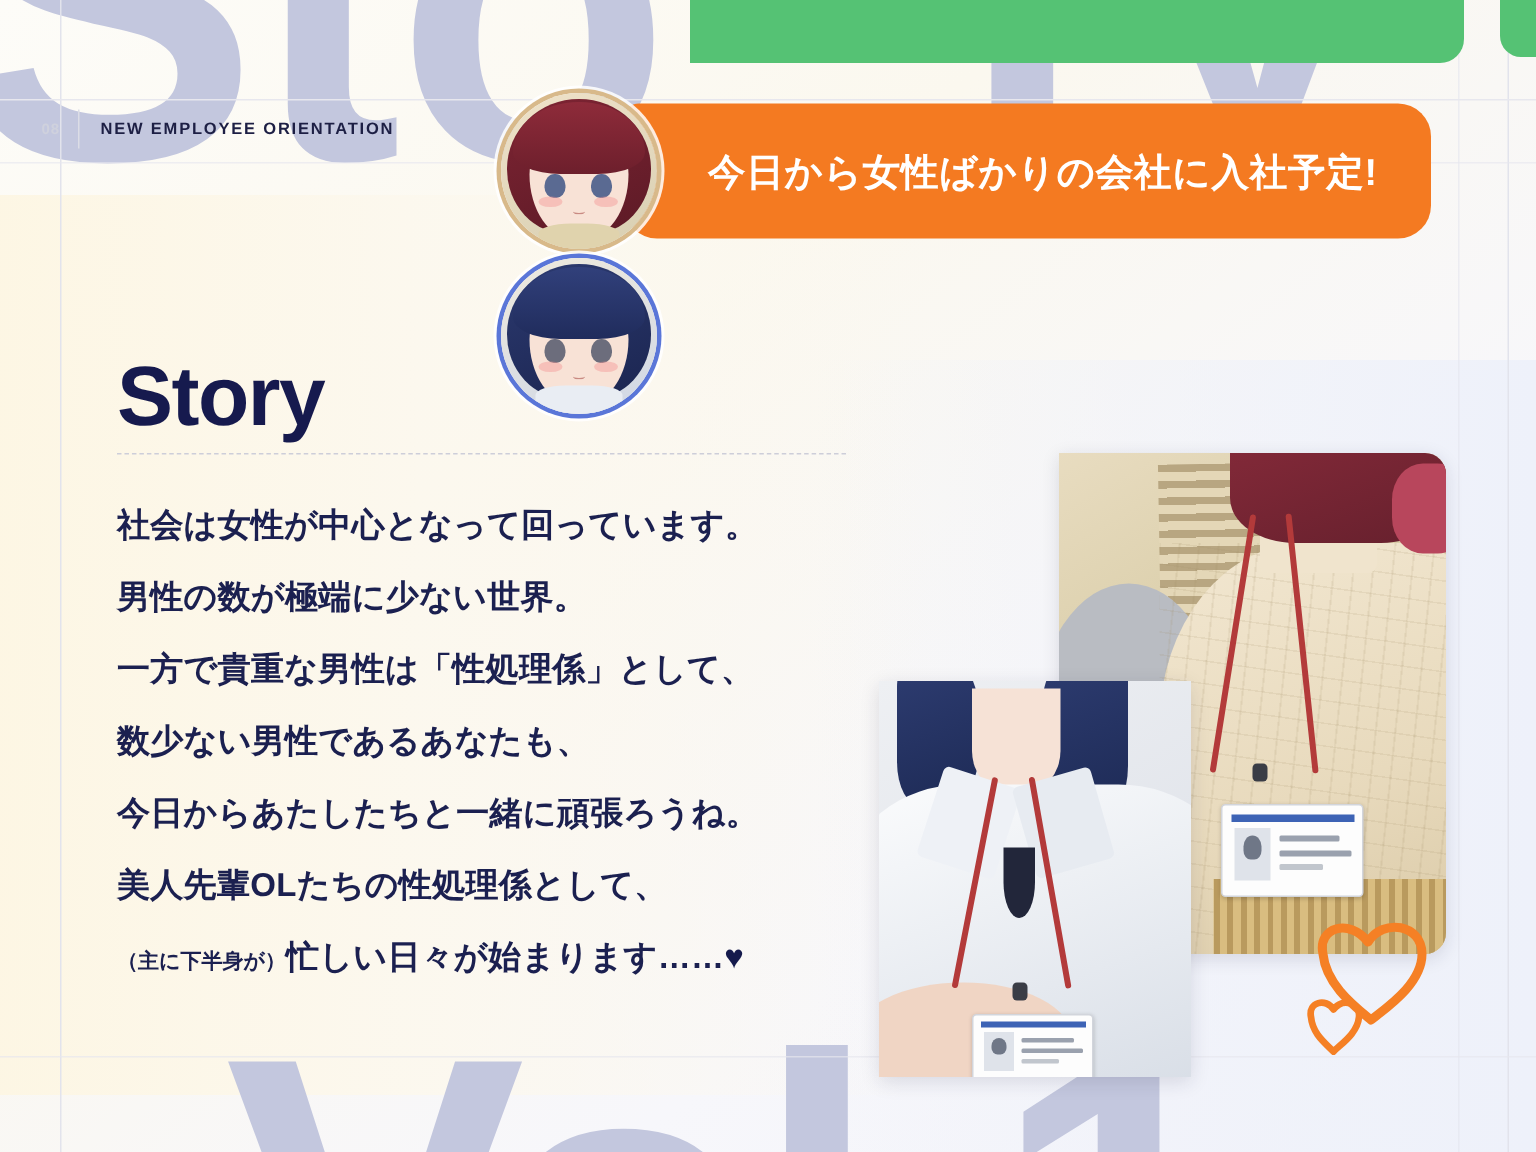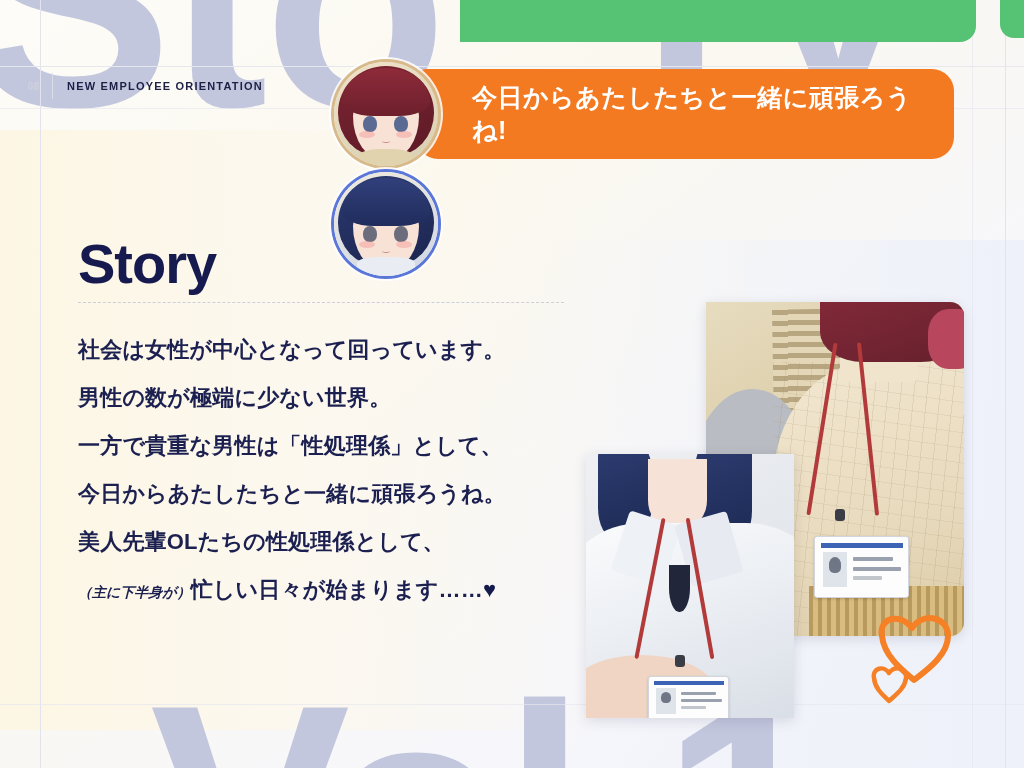--- a/index.html
+++ b/index.html
@@ -284,21 +284,21 @@
     left: 78px;
     top: 326px;
     width: 520px;
     color: #1b2050;
     font-weight: 700;
     font-size: 22px;
     line-height: 48px;
     letter-spacing: .2px;
   }
   .body-copy p { margin: 0; white-space: nowrap; }
-  .small-paren { font-size: 14px; letter-spacing: 0; font-style: italic; }
+  .small-paren { font-size: 14px; letter-spacing: 0; }
   .heart-inline { color: #151a4c; }
 
   
   .photo {
     position: absolute;
     overflow: hidden;
     background: #e7e3dc;
     box-shadow: 0 3px 12px rgba(30,30,60,.13);
   }
   .photo-back {
@@ -457,21 +457,21 @@
         <div class="fringe"></div>
         <div class="eye l"></div>
         <div class="eye r"></div>
         <div class="blush l"></div>
         <div class="blush r"></div>
         <div class="mouth"></div>
         <div class="collar"></div>
       </div>
     </div>
     <div class="bubble bubble-orange">
-      <span>今日からあたしたちと一緒に頑張ろうね!</span>
+      <span>今日から女性ばかりの会社に入社予定!</span>
     </div>
   </div>
 
   <div class="speech-row row2">
     <div class="avatar ring-blue">
       <div class="face face-blue">
         <div class="bgwash"></div>
         <div class="hair-back"></div>
         <div class="skin"></div>
         <div class="fringe"></div>
@@ -485,20 +485,21 @@
     </div>
   </div>
 
   <div class="story-title">Story</div>
   <div class="story-divider"></div>
 
   <div class="body-copy">
     <p>社会は女性が中心となって回っています。</p>
     <p>男性の数が極端に少ない世界。</p>
     <p>一方で貴重な男性は「性処理係」として、</p>
+    <p>数少ない男性であるあなたも、</p>
     <p>今日からあたしたちと一緒に頑張ろうね。</p>
     <p>美人先輩OLたちの性処理係として、</p>
     <p><span class="small-paren">（主に下半身が）</span><span>忙しい日々が始まります……</span><span class="heart-inline">♥</span></p>
   </div>
 
   <div class="photo photo-back">
     <div class="scene-warm">
       <div class="blind"></div>
       <div class="chair"></div>
       <div class="torso">

